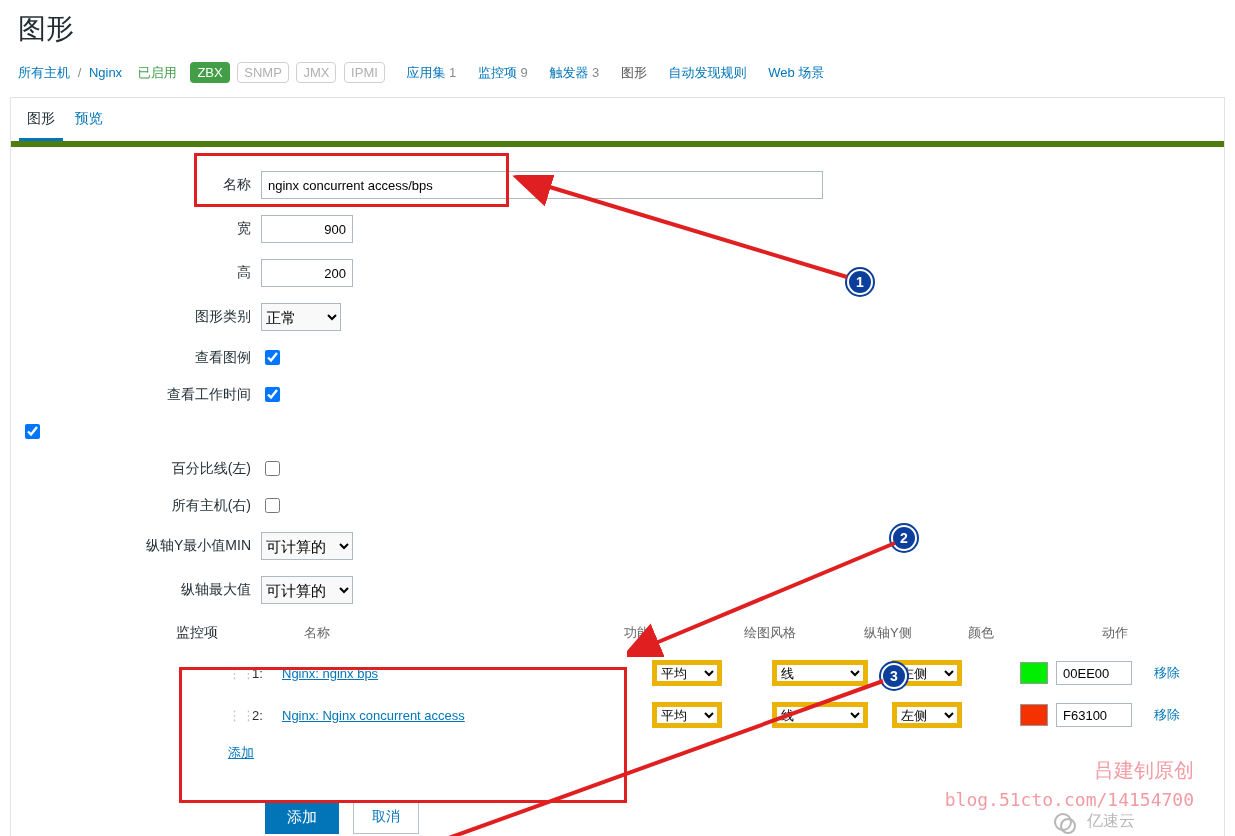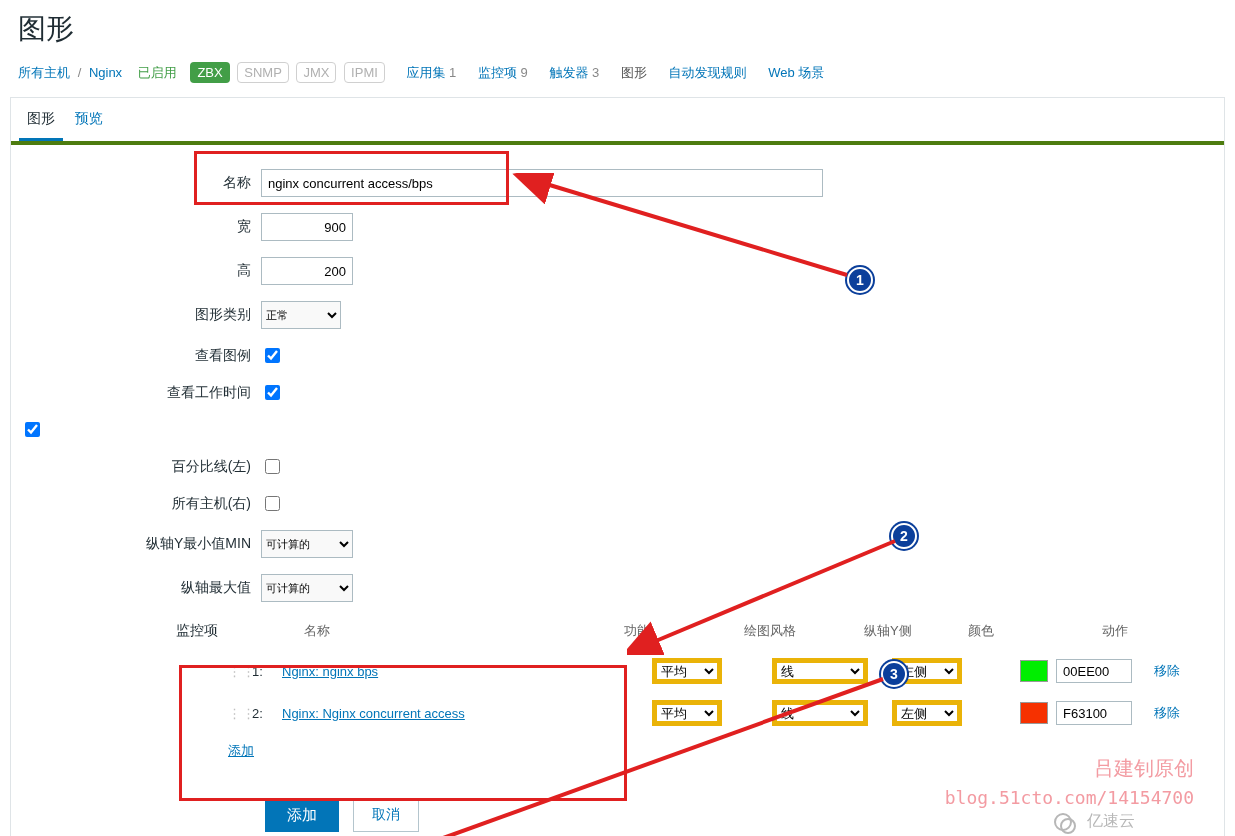--- a/index.html
+++ b/index.html
@@ -16,30 +16,30 @@
   .crumbs a { color: #0275b8; text-decoration: none; }
   .slash { color: #888; padding: 0 4px; }
   .enabled { color: #429e47; margin-left: 12px; }
   .tagbadge { display:inline-block; font-size:13px; padding:2px 6px; border-radius:4px; margin-left:4px; border:1px solid transparent;}
   .zbx { background:#429e47; color:#fff; margin-left:10px;}
   .snmp,.jmx,.ipmi { background:#fff; color:#b0b0b0; border:1px solid #d0d0d0;}
   .navlink { color:#0275b8; text-decoration:none; margin-left:18px;}
   .navlink .cnt { color:#888; }
   .navlink.current { color:#555; }
   #main-card { margin: 0 10px 0 10px; border:1px solid #dfe4e7; background:#fff; position:relative; min-height:740px;}
-  .tabs { border-bottom:4px solid #4d7c0f; padding: 0 8px;}
+  .tabs { border-bottom:6px solid #4d7c0f; padding: 0 8px;}
   .tab { display:inline-block; padding:12px 8px 10px; font-size:14px; color:#0275b8; cursor:pointer; }
   .tab.active { color:#1f2c33; border-bottom:3px solid #0275b8; }
   .form-area { padding: 24px 10px 30px 10px; position:relative;}
   .frow { display:flex; align-items:center; margin-bottom: 16px; }
   .flabel { width: 240px; text-align:right; padding-right:10px; color:#1f2c33; font-size:14px;}
   input[type="text"].txt { height:28px; border:1px solid #acbbc2; padding:0 6px; font-size:13px; }
   .name-input { width:562px; }
   .num-input { width:92px; text-align:right; padding-right:6px;}
-  select.sel { height:28px; border:1px solid #acbbc2; background:#f9f9f9; font-size:11px; }
+  select.sel { height:28px; border:1px solid #acbbc2; background:#f9f9f9; font-size:15px; }
   input[type="checkbox"] { width:15px; height:15px; }
 
   .items-head { display:flex; padding: 4px 0 10px 0; color:#666; font-size:13px;}
   .items-head div { }
   .irow { display:flex; align-items:center; height:42px; }
   .drag { color:#c0c0c0; width:16px; text-align:center; letter-spacing:1px; }
   .itemlink { color:#0275b8; text-decoration:underline; }
   .sel-sm { height:26px; border:5px solid #eab308; background:#fff; font-size:13px;}
   .col-name-h { width:396px; padding-left:76px;}
   .col-func-h { width:120px;}

